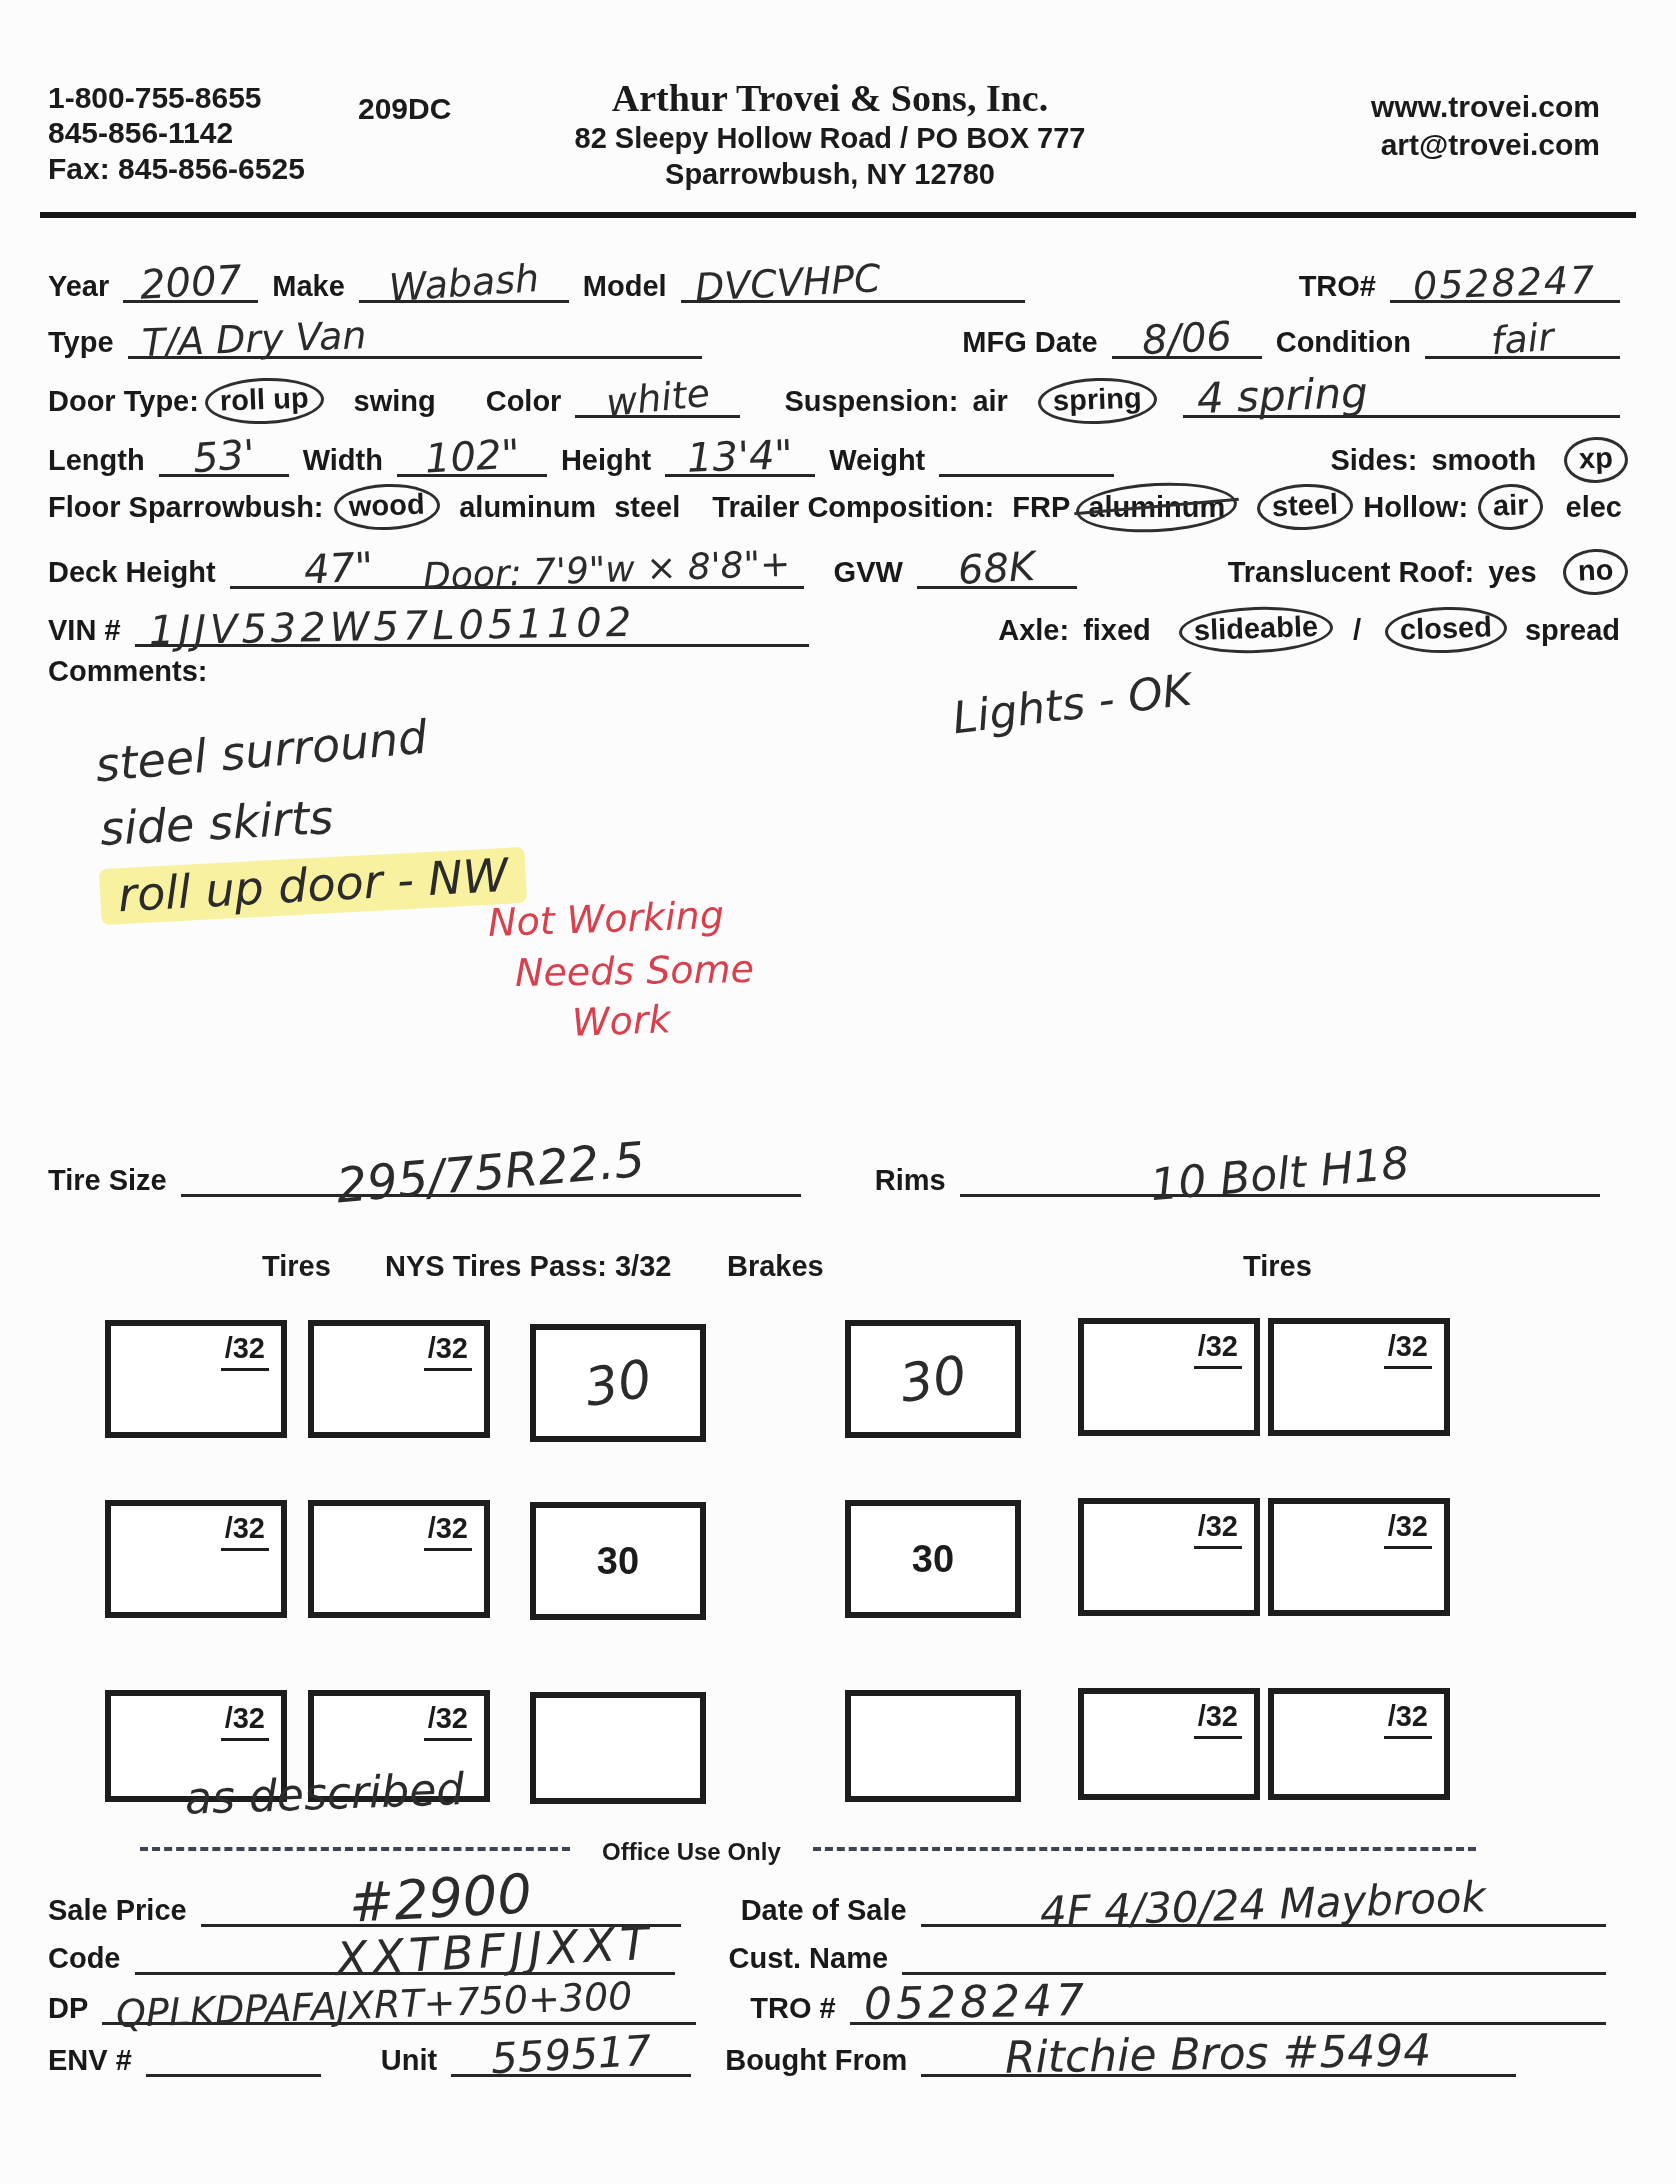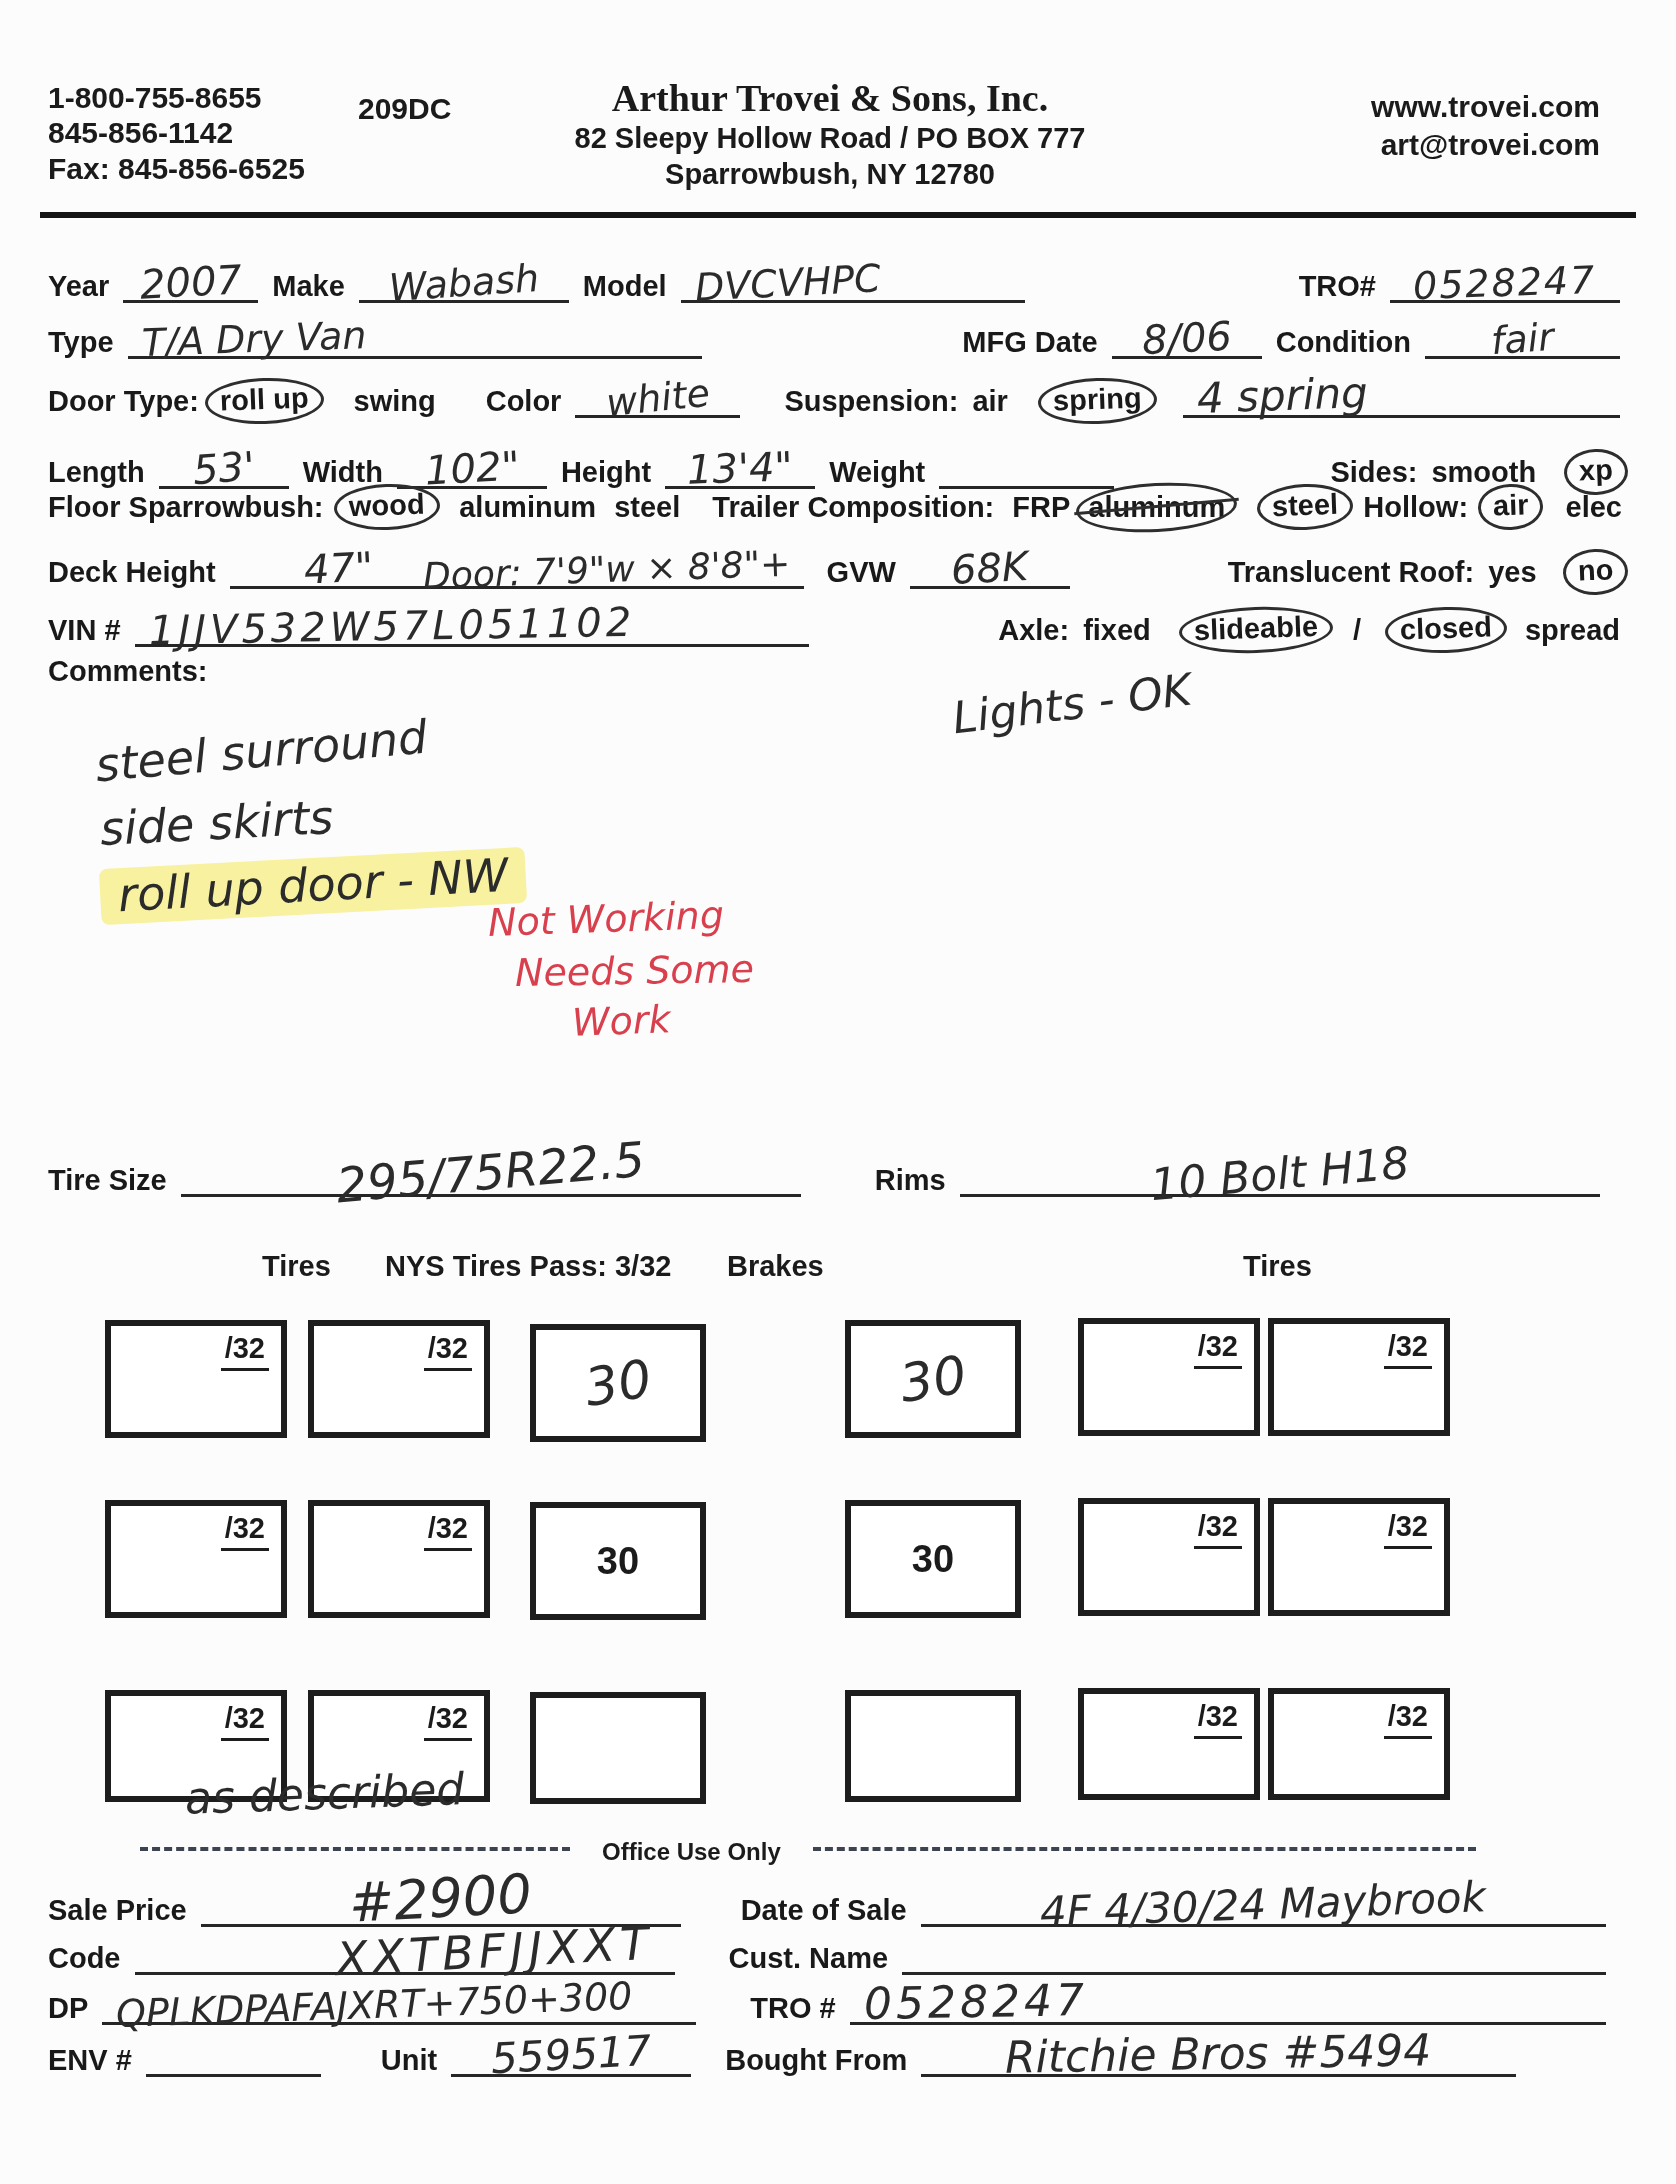--- a/index.html
+++ b/index.html
@@ -105,21 +105,21 @@
         <span class="hw" style="font-size:38px;transform:rotate(-6deg);">white</span>
       </span>
     <span class="lbl" style="margin-left:30px;">Suspension:</span>
     <span class="lbl">air</span>
     <span class="lbl circ" style="margin-left:16px;">spring</span>
     <span class="uline left grow" style="margin-left:20px;">
         <span class="hw" style="font-size:42px;transform:rotate(-2deg);">4 spring</span>
       </span>
   </div>
 
-  <div class="row" style="top:448px;">
+  <div class="row" style="top:436px;">
     <span class="lbl">Length</span>
     <span class="uline" style="width:130px;">
         <span class="hw" style="font-size:40px;transform:rotate(-4deg);">53'</span>
       </span>
     <span class="lbl">Width</span>
     <span class="uline" style="width:150px;">
         <span class="hw" style="font-size:40px;transform:rotate(-3deg);">102"</span>
       </span>
     <span class="lbl">Height</span>
     <span class="uline" style="width:150px;">
@@ -147,21 +147,21 @@
     <span class="lbl circ">air</span>
     <span class="lbl" style="margin-left:12px;">elec</span>
   </div>
 
   <div class="row" style="top:548px;">
     <span class="lbl">Deck Height</span>
     <span class="uline left" style="width:560px;gap:50px;">
       <span class="hw" style="font-size:40px;transform:rotate(-3deg);margin-left:60px;">47"</span>
       <span class="hw" style="font-size:36px;transform:rotate(-2deg);">Door: 7'9"w × 8'8"+</span>
     </span>
-    <span class="lbl" style="margin-left:9px;">GVW</span>
+    <span class="lbl" style="margin-left:16px;">GVW</span>
     <span class="uline" style="width:160px;">
         <span class="hw" style="font-size:40px;transform:rotate(-3deg);">68K</span>
       </span>
     <span class="lbl mlauto">Translucent Roof:</span>
     <span class="lbl">yes</span>
     <span class="lbl circ" style="margin-left:12px;">no</span>
   </div>
 
   <div class="row" style="top:606px;">
     <span class="lbl">VIN #</span>

